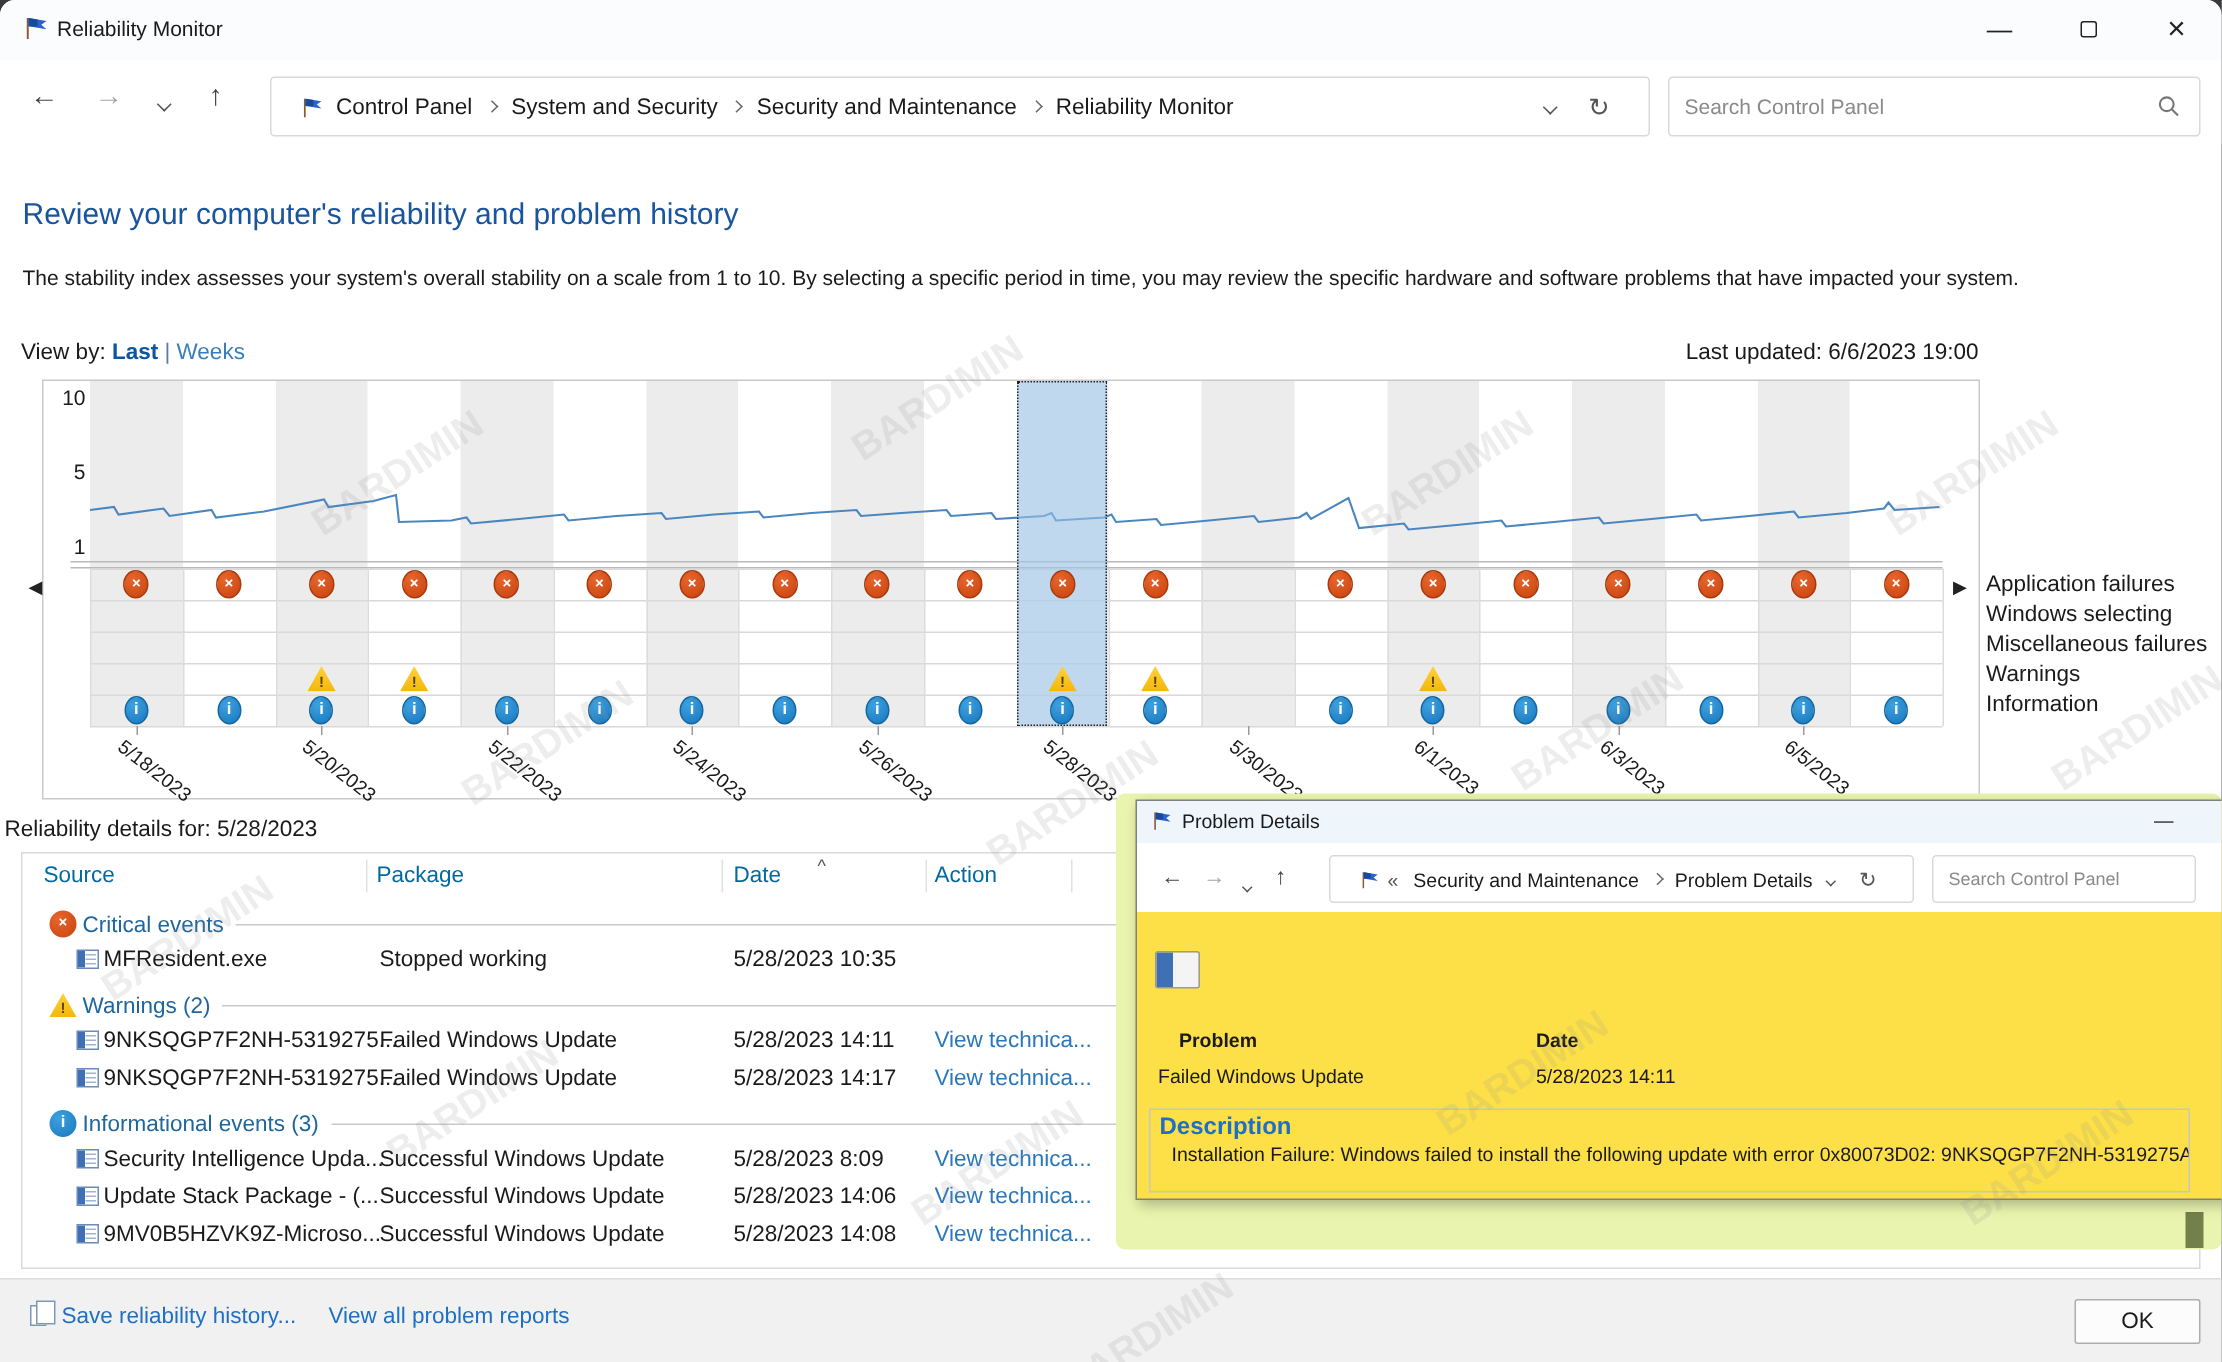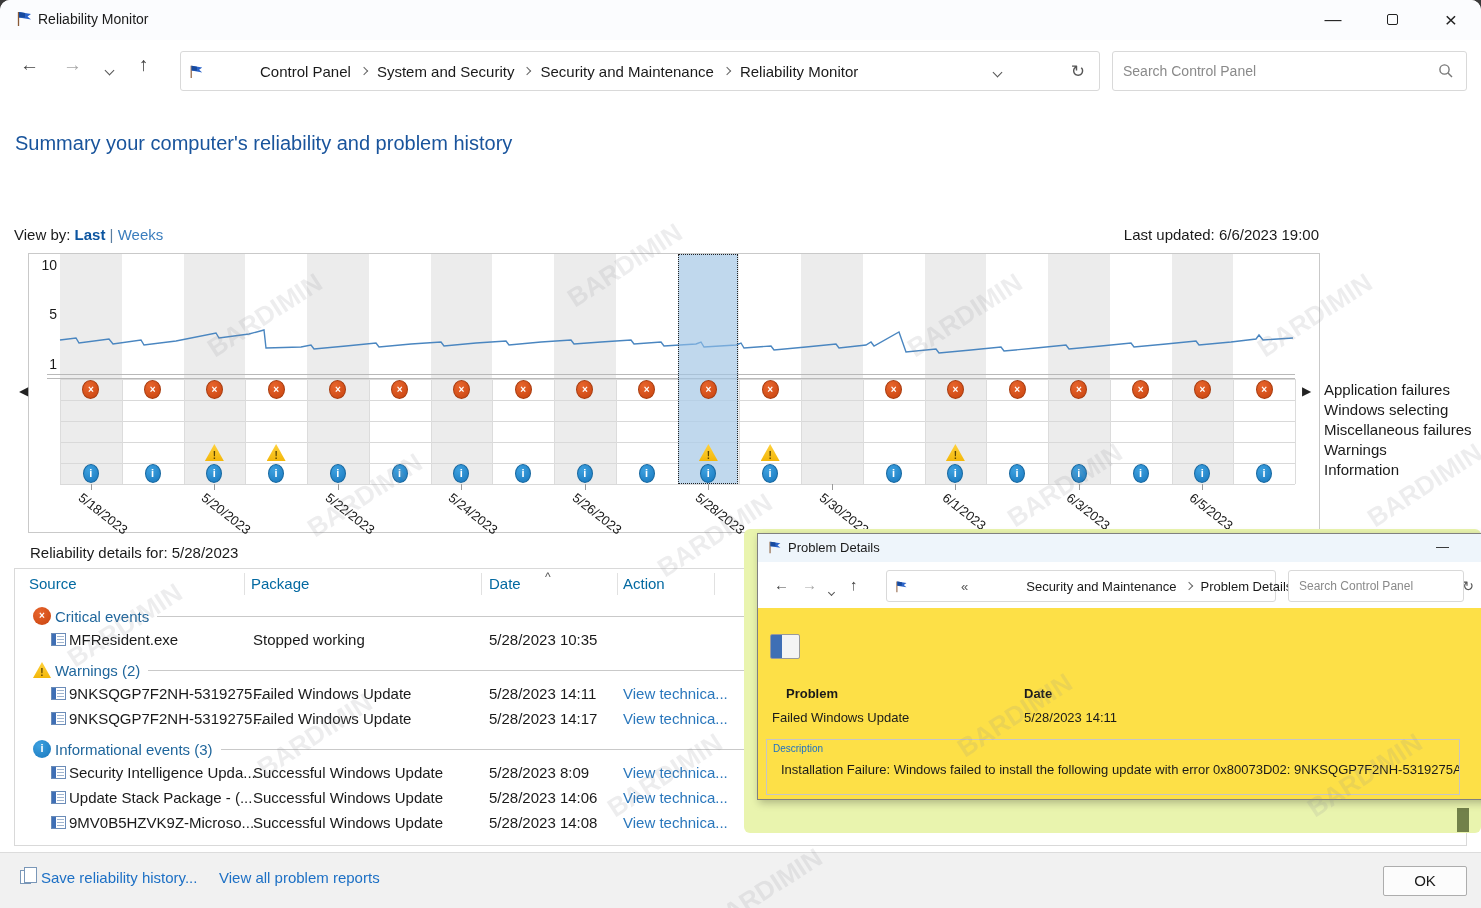--- a/index.html
+++ b/index.html
@@ -8,21 +8,21 @@
   #win { position:absolute; inset:0; background:#fff; border-radius:10px 10px 0 0; overflow:hidden; }
 
   
   #titlebar { position:absolute; left:0; top:0; width:1481px; height:40px; background:#fbfcfe; }
   #titlebar .flag { position:absolute; left:16px; top:10px; }
   #titlebar .t { position:absolute; left:38px; top:11px; font-size:14px; }
   .capbtn { position:absolute; top:0; width:46px; height:40px; text-align:center; line-height:40px; font-size:17px; color:#222; }
   
   #navbar { position:absolute; left:0; top:40px; width:1481px; height:56px; background:#fff; }
   .navico { position:absolute; font-size:19px; color:#444; top:14px; }
-  .crumbbox { position:absolute; left:180px; top:11px; width:920px; height:40px; border:1px solid #d9d9d9; border-radius:3px; display:flex; align-items:center; padding:0 8px;gap:48px; }
+  .crumbbox { position:absolute; left:180px; top:11px; width:920px; height:40px; border:1px solid #d9d9d9; border-radius:3px; display:flex; align-items:center; padding:0 20px; }
   .crumbbox .bc-item { font-size:15px; color:#1a1a1a; padding:0 6px; white-space:nowrap; }
   .sep-r { display:inline-block; width:6px; height:6px; border-right:1.5px solid #666; border-bottom:1.5px solid #666; transform:rotate(-45deg); margin:0 4px; }
   .chev-d { display:inline-block; width:7px; height:7px; border-right:1.6px solid #555; border-bottom:1.6px solid #555; transform:rotate(45deg); }
   .searchbox { position:absolute; top:11px; height:40px; border:1px solid #d9d9d9; border-radius:3px; background:#fff; }
   .searchbox input { border:0; outline:0; width:85%; height:100%; padding:0 10px; font-size:14px; color:#1a1a1a; font-family:"Liberation Sans",sans-serif; background:transparent; }
   .searchbox input::placeholder { color:#8a8a8a; }
 
   
   #page-title { position:absolute; left:15px; top:132px; font-size:20px; color:#19549c; white-space:nowrap; }
   #page-desc  { position:absolute; left:15px; top:177px; font-size:14px; white-space:nowrap; }
@@ -41,21 +41,21 @@
   #chart .sel { position:absolute; top:0px; height:230px; background:rgba(156,201,238,.55); border:1px dotted #222; }
   .ic-err { position:absolute; width:17px; height:19px; border-radius:50%; background:radial-gradient(circle at 35% 30%, #e8652c, #c8430f); border:1px solid #a83a0c; color:#fff; font-size:10px; font-weight:bold; text-align:center; line-height:17px; }
   .ic-info { position:absolute; width:16px; height:19px; border-radius:50%; background:radial-gradient(circle at 35% 30%, #3da1e0, #1877bd); border:1px solid #14669f; color:#fff; font-size:11px; font-weight:bold; text-align:center; line-height:17px; }
   .ic-warn { position:absolute; width:19px; height:17px; background:linear-gradient(#ffd23d,#f3b70a); clip-path:polygon(50% 0,100% 100%,0 100%); color:#5b4500; font-size:10px; font-weight:bold; text-align:center; line-height:23px; }
   #chart .dlab { position:absolute; font-size:13px; color:#1a1a1a; transform:rotate(38deg); transform-origin:left top; white-space:nowrap; }
   #chart .tick { position:absolute; width:1px; height:6px; background:#9a9a9a; top:230px; }
   .scroll-arrow { position:absolute; font-size:12px; color:#222; }
   #legend { position:absolute; left:1324px; top:380px; font-size:15px; line-height:20px; }
 
   
-  #detailslabel { position:absolute; left:30px; top:544px; font-size:15px; }
+  #detailslabel { position:absolute; left:3px; top:544px; font-size:15px; }
   #dtable { position:absolute; left:14px; top:568px; width:1453px; height:278px; border:1px solid #d9d9d9; background:#fff; }
   #dtable .hcell { position:absolute; top:6px; font-size:15px; color:#0369a1; }
   #dtable .hsep { position:absolute; top:4px; height:22px; width:1px; background:#e1e1e1; }
   #dtable .caret { position:absolute; top:1px; font-size:12px; color:#555; }
   .grp { position:absolute; height:22px; display:flex; align-items:center; width:100%; }
   .grp .glab { font-size:15px; color:#1f669c; margin-left:4px; white-space:nowrap; }
   .grp .gline { flex:1; border-top:1px solid #c9c9c9; margin:0 2px 0 8px; }
   .g-err { width:18px; height:18px; border-radius:50%; background:radial-gradient(circle at 35% 30%, #e8652c, #c8430f); color:#fff; font-size:10px; font-weight:bold; text-align:center; line-height:18px; flex:0 0 auto; }
   .g-warn { width:18px; height:16px; background:linear-gradient(#ffd23d,#f3b70a); clip-path:polygon(50% 0,100% 100%,0 100%); color:#5b4500; font-size:10px; font-weight:bold; text-align:center; line-height:22px; flex:0 0 auto; }
   .g-info { width:18px; height:18px; border-radius:50%; background:radial-gradient(circle at 35% 30%, #3da1e0, #1877bd); color:#fff; font-size:11px; font-weight:bold; text-align:center; line-height:17px; flex:0 0 auto; }
@@ -84,21 +84,21 @@
   #pwin .navico { font-size:15px; top:14px; }
   #pwin .crumbbox { left:128px; top:8px; width:390px; height:32px; }
   #pwin .crumbbox .bc-item { font-size:13px; padding:0 5px; }
   #pwin .searchbox { left:530px; top:8px; width:176px; height:32px; }
   #pwin .searchbox input { font-size:12px; width:100%; }
   #pwin .bigicon { position:absolute; left:12px; top:100px; width:30px; height:25px; border:1px solid #9a9a9a; background:linear-gradient(to right,#3f6fb5 40%,#f4f4f4 40%); border-radius:2px; }
   #pwin .apptitle { position:absolute; left:48px; top:104px; font-size:15px; color:#1d70c5; white-space:nowrap; }
   #pwin .flabel { position:absolute; top:152px; font-size:13px; font-weight:bold; }
   #pwin .fval { position:absolute; top:176px; font-size:13px; }
   #pwin .descbox { position:absolute; left:8px; top:205px; width:694px; height:56px; border:1px solid #c6c6c6; overflow:hidden; }
-  #pwin .descbox .dl { position:absolute; left:6px; top:3px; font-size:10px; font-weight:normal; color:#1d70c5; }
+  #pwin .descbox .dl { position:absolute; left:6px; top:3px; font-size:16px; font-weight:bold; color:#1d70c5; }
   #pwin .descbox .dt { position:absolute; left:14px; top:22px; font-size:13px; white-space:nowrap; }
 
   
   .wm { position:absolute; font-size:26px; font-weight:bold; color:rgba(140,146,152,.16); transform:rotate(-33deg); pointer-events:none; z-index:90; }
   svg { display:block; }
 </style>
 </head>
 <body>
 
 <div id="win">
@@ -149,21 +149,22 @@
       <input placeholder="Search Control Panel" style="">
       <span style="position:absolute;right:12px;top:11px;">
         <svg width="16" height="16" viewBox="0 0 16 16">
             <circle cx="6.5" cy="6.5" r="4.6" fill="none" stroke="#777" stroke-width="1.4"></circle>
             <line x1="10" y1="10" x2="14" y2="14" stroke="#777" stroke-width="1.4"></line>
           </svg>
       </span>
     </div>
   </div>
 
-  <div id="page-title">Summary your computer's reliability and problem history</div>
+  <div id="page-title">Review your computer's reliability and problem history</div>
+  <div id="page-desc">The stability index assesses your system's overall stability on a scale from 1 to 10. By selecting a specific period in time, you may review the specific hardware and software problems that have impacted your system.</div>
   <div id="viewby">
     <span>View by:</span>
     <b>Last</b>
     <span class="bar"> | </span><span class="wk">Weeks</span>
   </div>
   <div id="lastupd">Last updated: 6/6/2023 19:00</div>
 
   <div id="chart">
       <div class="stripe" style="left:31px;width:61.75px;"></div>
       <div class="stripe" style="left:154.5px;width:61.75px;"></div>

